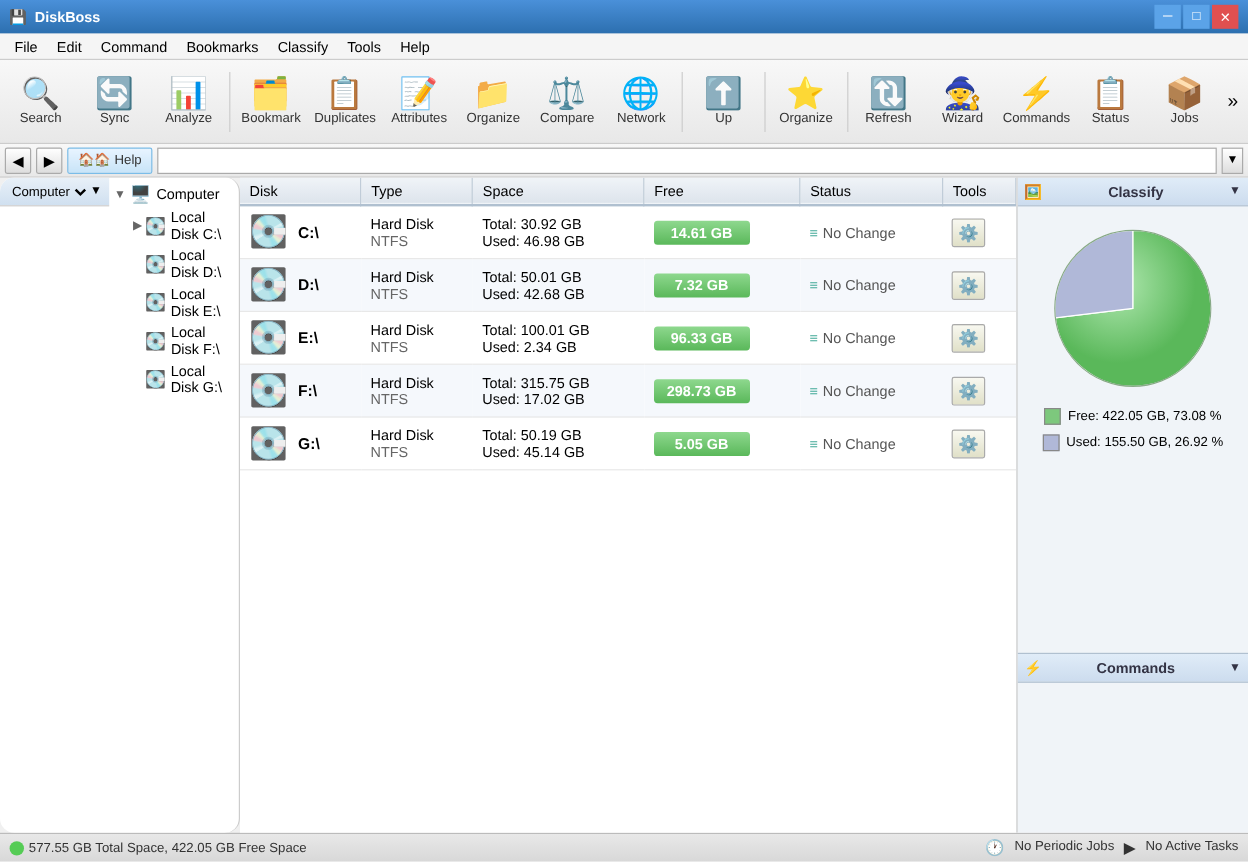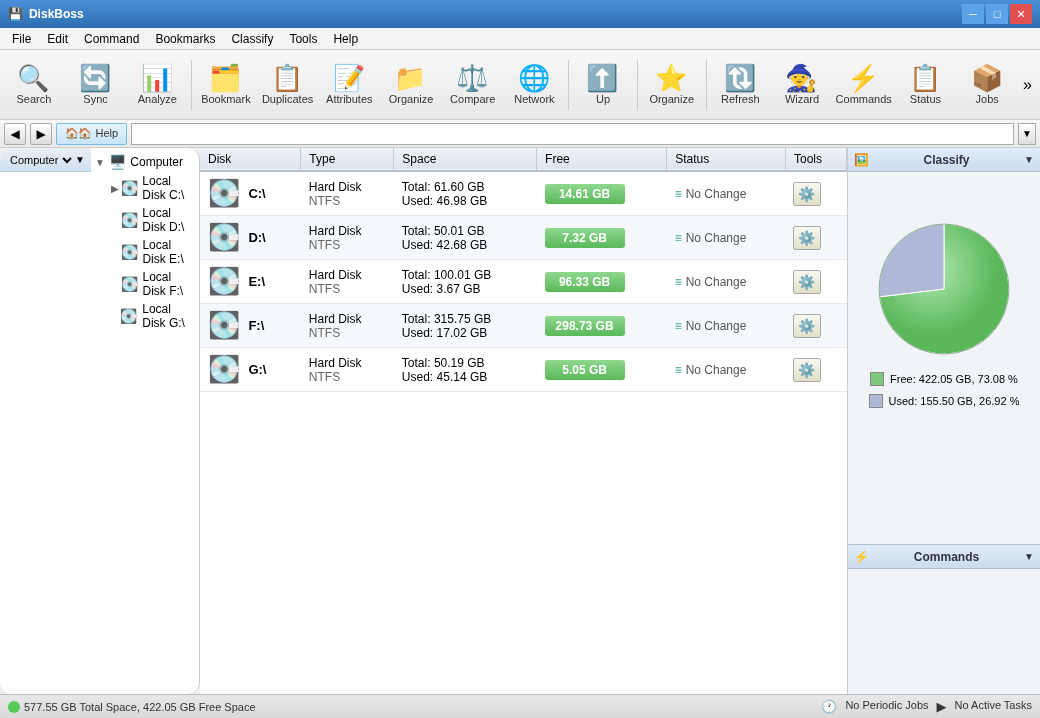--- a/index.html
+++ b/index.html
@@ -176,21 +176,20 @@
       font-weight: bold;
       color: #334;
     }
     #context-body {
       flex: 1;
       display: flex;
       flex-direction: column;
       align-items: center;
       padding: 10px;
       gap: 8px;
-      margin-top: 32px;
     }
     #pie-chart-container { width: 150px; height: 150px; }
     .legend-item { display: flex; align-items: center; gap: 6px; font-size: 11px; }
     .legend-color { width: 14px; height: 14px; border: 1px solid #888; }
     #commands-panel {
       border-top: 1px solid #b0c0d0;
       min-height: 150px;
     }
     #commands-header {
       background: linear-gradient(to bottom, #e0ecf8, #ccdcee);
@@ -399,21 +398,21 @@
   </div>
               </td>
               <td>
                 <div>
                   <div>Hard Disk</div>
                   <div style="color:#666;">NTFS</div>
                 </div>
               </td>
               <td>
                 <div>
-                  <div>Total: 61.60 GB</div>
+                  <div>Total: 30.92 GB</div>
                   <div>Used: 46.98 GB</div>
                 </div>
               </td>
               <td><span class="free-badge">14.61 GB</span></td>
               <td>
                 <div class="status-cell">
                   <span class="status-eq">≡</span>
                   <span>No Change</span>
                 </div>
               </td>
@@ -460,21 +459,21 @@
               </td>
               <td>
                 <div>
                   <div>Hard Disk</div>
                   <div style="color:#666;">NTFS</div>
                 </div>
               </td>
               <td>
                 <div>
                   <div>Total: 100.01 GB</div>
-                  <div>Used: 3.67 GB</div>
+                  <div>Used: 2.34 GB</div>
                 </div>
               </td>
               <td><span class="free-badge">96.33 GB</span></td>
               <td>
                 <div class="status-cell">
                   <span class="status-eq">≡</span>
                   <span>No Change</span>
                 </div>
               </td>
               <td>

